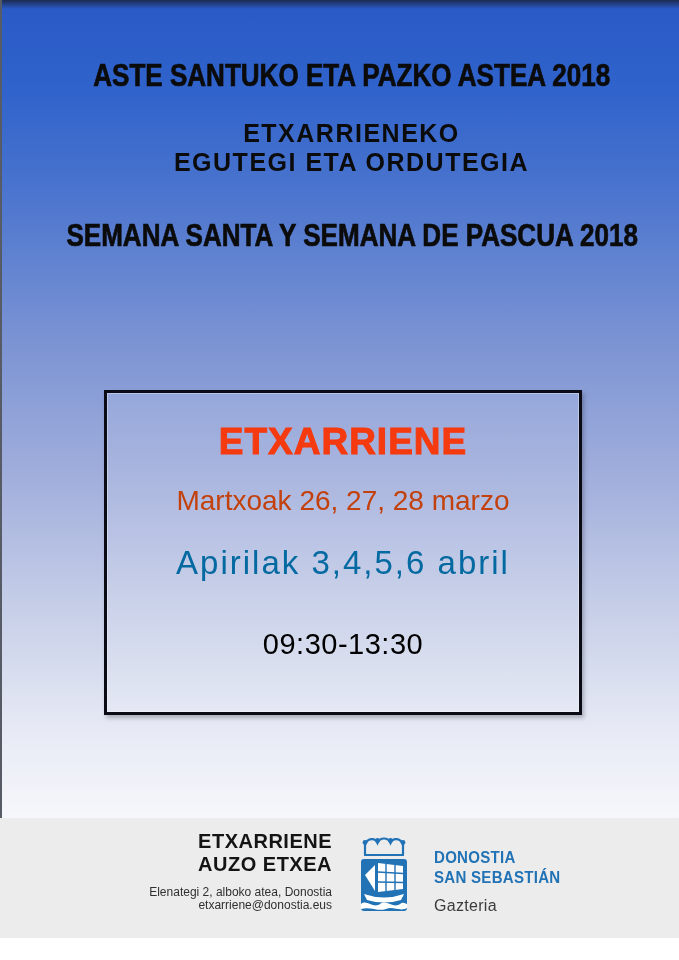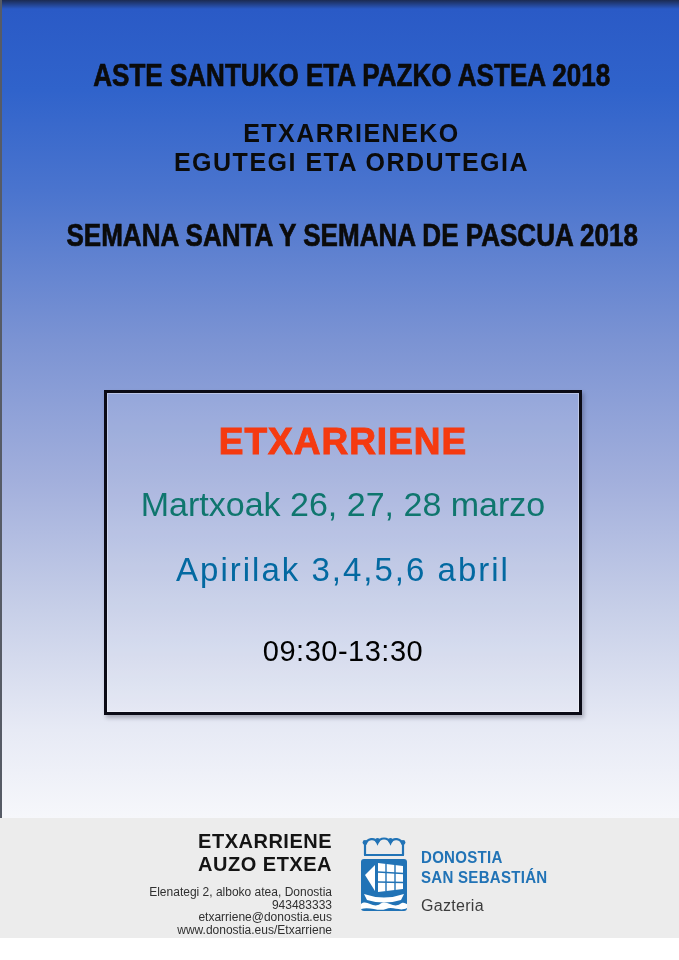--- a/index.html
+++ b/index.html
@@ -40,30 +40,30 @@
     position:absolute; left:104px; top:390px; width:478px; height:325px;
     border:3px solid #0b0b16; box-sizing:border-box;
     background:rgba(255,255,255,0.10);
     box-shadow:2px 3px 4px rgba(20,20,40,0.28), inset 0 0 0 1px rgba(255,255,255,0.35);
     text-align:center;
   }
   .box-title {
     margin-top:28px; font-size:37px; font-weight:700; color:#f53a10;
     -webkit-text-stroke:1px #f53a10; letter-spacing:1px;
   }
-  .box-march { margin-top:22px; font-size:34px; color:#0f766e; }
+  .box-march { margin-top:22px; font-size:28px; color:#c2410c; }
   .box-april { margin-top:27px; font-size:33px; color:#0369a1; letter-spacing:2px; }
   .box-hours { margin-top:46px; font-size:29px; font-weight:400; color:#000; letter-spacing:.5px; }
 
   
   .org-block { position:absolute; left:0; top:830px; width:332px; text-align:right; color:#141414; }
   .org-name { font-size:20px; font-weight:700; line-height:23px; letter-spacing:.5px; }
   .org-contact { margin-top:10px; font-size:12px; line-height:12.5px; color:#303030; }
   .logo-block { position:absolute; left:358px; top:835px; display:flex; align-items:flex-start; }
-  .logo-text { margin-left:11px; padding-top:13px; }
+  .logo-text { margin-left:24px; padding-top:13px; }
   .city-name {
     color:#2173b6; font-weight:700; font-size:16px; line-height:19.5px;
     letter-spacing:.3px; transform:scaleX(.94); transform-origin:left; white-space:nowrap;
   }
   .dept-name { margin-top:10px; color:#3c3c3c; font-weight:400; font-size:16px; letter-spacing:.3px; }
 </style>
 </head>
 <body>
 
 <div class="poster">
@@ -92,23 +92,21 @@
     <div class="box-hours">09:30-13:30</div>
   </div>
 
   <div class="org-block">
     <div class="org-name">
       <div>ETXARRIENE</div>
       <div>AUZO ETXEA</div>
     </div>
     <div class="org-contact">
       <div>Elenategi 2, alboko atea, Donostia</div>
-      <div>943483333</div>
       <div>etxarriene@donostia.eus</div>
-      <div>www.donostia.eus/Etxarriene</div>
     </div>
   </div>
 
   <div class="logo-block">
     <span>
       <svg viewBox="0 0 52 92" width="52" height="92" xmlns="http://www.w3.org/2000/svg">
         <g stroke="#2173b6" stroke-width="2.2" fill="none" stroke-linecap="round">
           <path d="M7,20 V10 C9,3 17,2 19.5,8 C22,2 30,2 32.5,8 C35,2 43,3 45,10 V20"></path>
           <line x1="7" y1="20" x2="45" y2="20"></line>
         </g>

